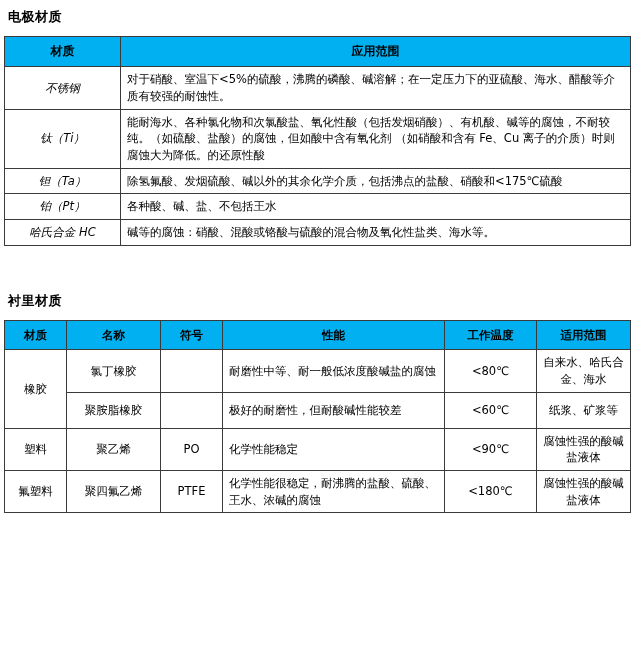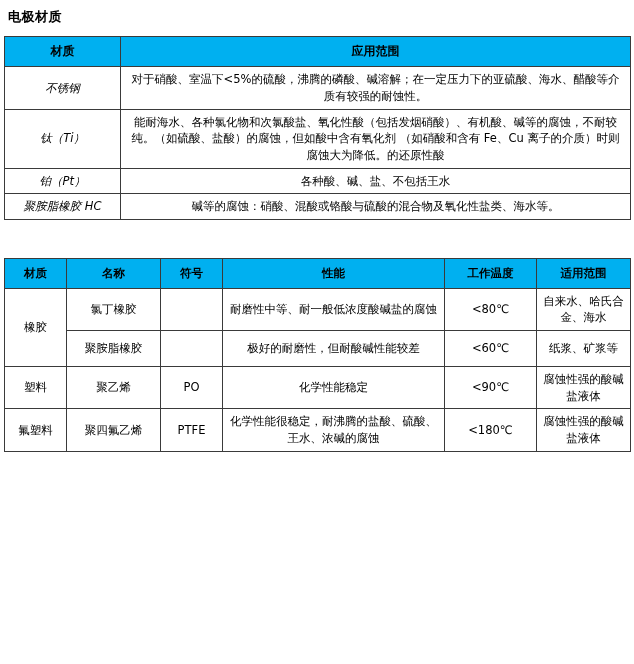--- a/index.html
+++ b/index.html
@@ -47,21 +47,21 @@
     text-align: center;
     font-size: 12px;
     padding: 6px 4px;
   }
   .c-mat {
     text-align: center;
     font-weight: normal;
     font-style: italic;
   }
   .c-body {
-    text-align: center;
+    text-align: left;
   }
   .center { text-align: center; }
   .spacer { height: 38px; }
   .tbl1 col.c1 { width: 116px; }
   .tbl1 col.c2 { width: 510px; }
   .tbl2 col.a { width: 62px; }
   .tbl2 col.b { width: 94px; }
   .tbl2 col.c { width: 62px; }
   .tbl2 col.d { width: 222px; }
   .tbl2 col.e { width: 92px; }
@@ -88,32 +88,37 @@
       </tr>
       <tr>
         <td class="c-mat">不锈钢</td>
         <td class="c-body">对于硝酸、室温下&lt;5%的硫酸，沸腾的磷酸、碱溶解；在一定压力下的亚硫酸、海水、醋酸等介质有较强的耐蚀性。</td>
       </tr>
       <tr>
         <td class="c-mat">钛（Ti）</td>
         <td class="c-body">能耐海水、各种氯化物和次氯酸盐、氧化性酸（包括发烟硝酸）、有机酸、碱等的腐蚀，不耐较纯。（如硫酸、盐酸）的腐蚀，但如酸中含有氧化剂 （如硝酸和含有 Fe、Cu 离子的介质）时则腐蚀大为降低。的还原性酸</td>
       </tr>
       <tr>
+        <td class="c-mat">钽（Ta）</td>
+        <td class="c-body">除氢氟酸、发烟硫酸、碱以外的其余化学介质，包括沸点的盐酸、硝酸和&lt;175℃硫酸</td>
+      </tr>
+      <tr>
         <td class="c-mat">铂（Pt）</td>
         <td class="c-body">各种酸、碱、盐、不包括王水</td>
       </tr>
       <tr>
-        <td class="c-mat">聚胺脂橡胶 HC</td>
+        <td class="c-mat">哈氏合金 HC</td>
         <td class="c-body">碱等的腐蚀：硝酸、混酸或铬酸与硫酸的混合物及氧化性盐类、海水等。</td>
       </tr>
     </tbody>
   </table>
 
   <div class="spacer"></div>
 
+  <div class="section-title">衬里材质</div>
 
   <table class="tbl2">
     <colgroup>
         <col class="a">
         <col class="b">
         <col class="c">
         <col class="d">
         <col class="e">
         <col class="f">
       </colgroup>

